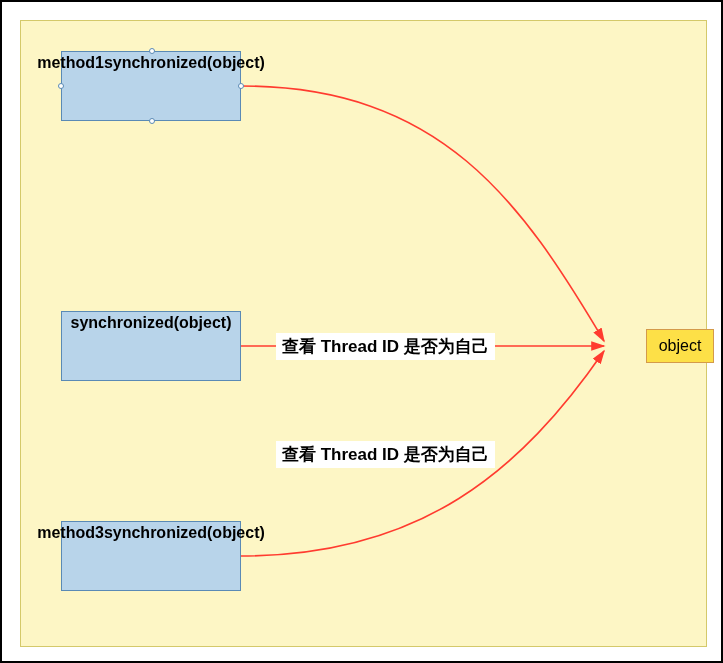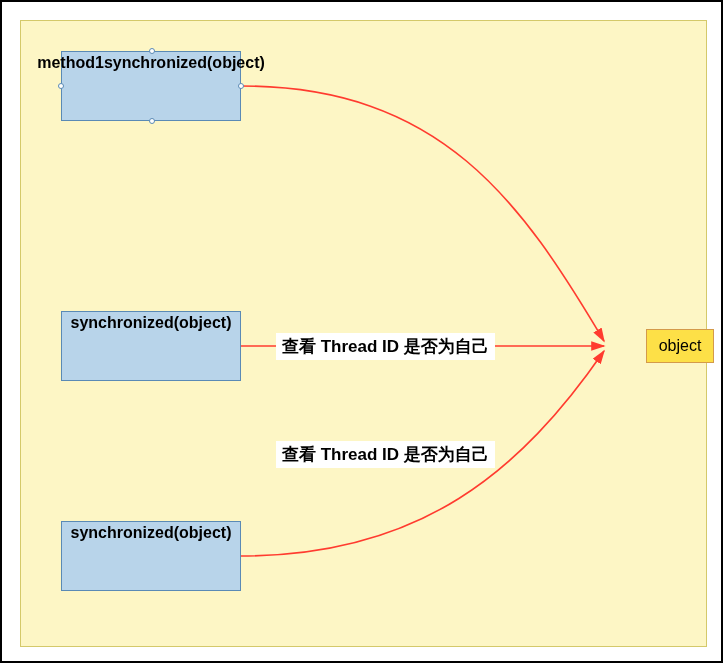--- a/index.html
+++ b/index.html
@@ -114,20 +114,21 @@
       <span class="handle" style="left:87px; bottom:-4px;"></span>
       <span>method1</span>
       <span>synchronized(object)</span>
     </div>
 
     <div class="node method method2">
       <span>synchronized(object)</span>
     </div>
 
     <div class="node method method3">
+      <span>method3</span>
       <span>synchronized(object)</span>
     </div>
 
     <div class="object-node">
       <span>object</span>
     </div>
 
     <div class="label label2">查看 Thread ID 是否为自己</div>
     <div class="label label3">查看 Thread ID 是否为自己</div>
 

